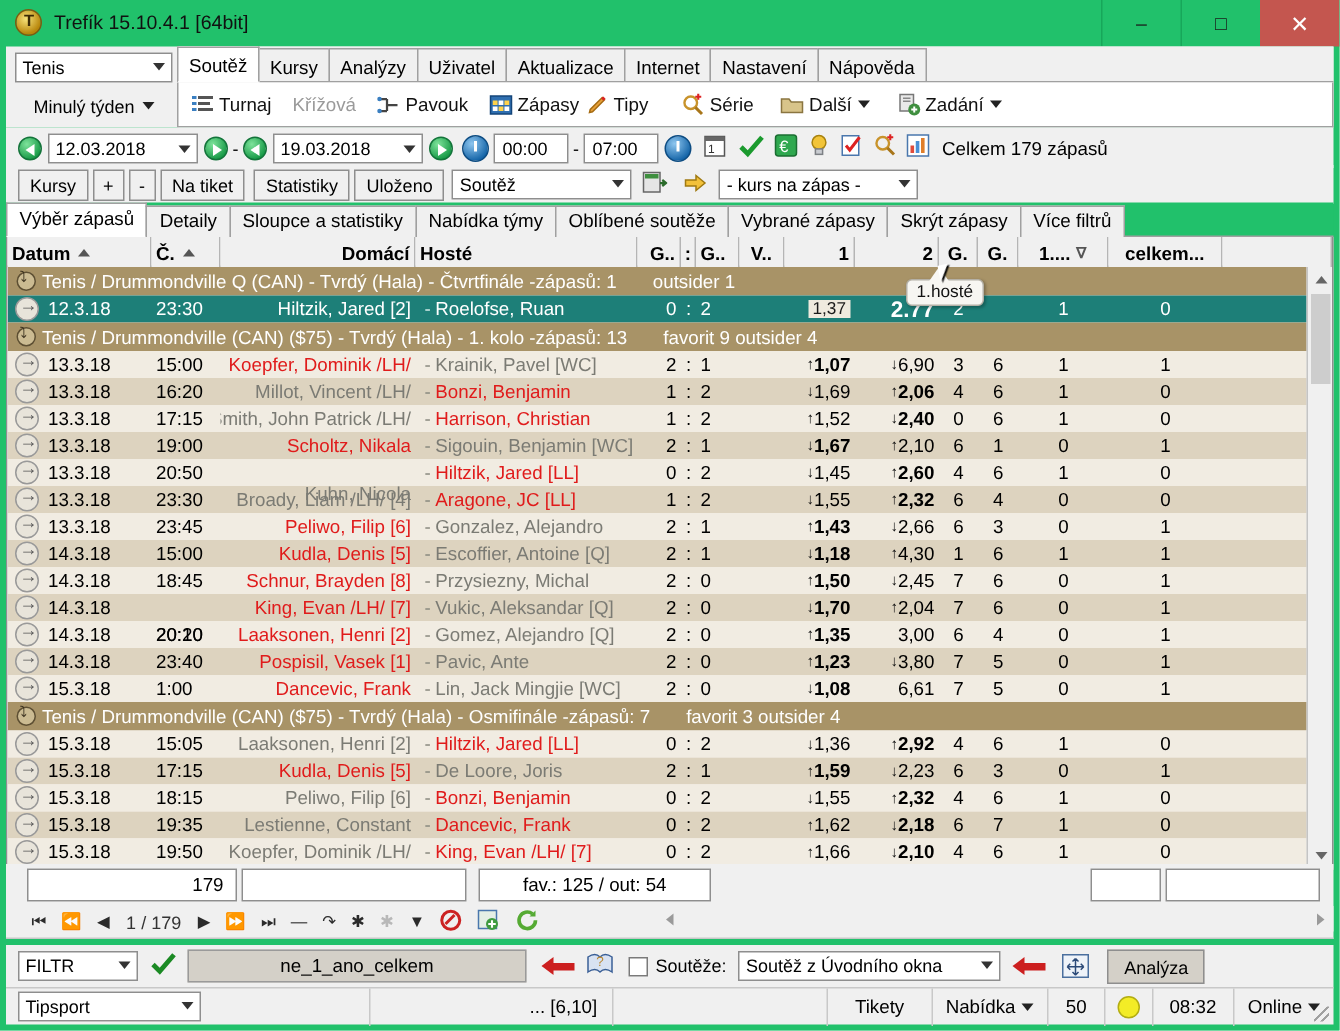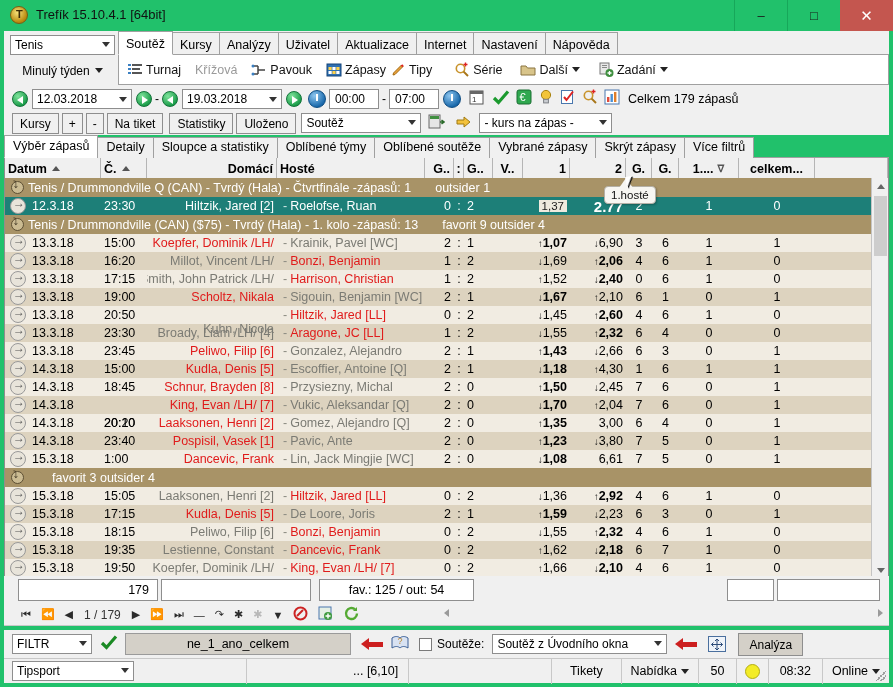--- a/index.html
+++ b/index.html
@@ -427,21 +427,21 @@
     <div class="combo" style="width:133px">
       <span>- kurs na zápas -</span>
       <span class="carat"></span>
     </div>
   </div>
 
   <div class="tabrow">
     <div class="ttab active"><span>Výběr zápasů</span></div>
     <div class="ttab"><span>Detaily</span></div>
     <div class="ttab"><span>Sloupce a statistiky</span></div>
-    <div class="ttab"><span>Oblíbené týmy</span></div>
+    <div class="ttab"><span>Nabídka týmy</span></div>
     <div class="ttab"><span>Oblíbené soutěže</span></div>
     <div class="ttab"><span>Vybrané zápasy</span></div>
     <div class="ttab"><span>Skrýt zápasy</span></div>
     <div class="ttab"><span>Více filtrů</span></div>
     <div class="tab-filler"></div>
   </div>
 
   <div class="gridwrap">
     <div class="gridhdr" id="grid-header">
         <div class="gh " style="width: 96px; flex: 0 0 96px;">
@@ -927,20 +927,21 @@
             <span>6,61</span>
           </div>
           <div class="cell ct" style="flex: 0 0 26px;">7</div>
           <div class="cell ct" style="flex: 0 0 27px;">5</div>
           <div class="cell ct" style="flex: 0 0 60px;">0</div>
           <div class="cell ct" style="flex: 0 0 76px;">1</div>
           <div class="cell" style="flex: 1 1 auto;"></div>
         </div>
         <div class="grp">
           <span class="gicon"></span>
+          <span class="grp-txt">Tenis / Drummondville (CAN)  ($75) - Tvrdý (Hala) - Osmifinále -zápasů: 7</span>
           <span class="grp-txt" style="margin-left: 24px;">favorit 3  outsider 4</span>
         </div>
         <div class="grow rowA">
           <div class="cell" style="flex: 0 0 96px; padding: 0px;">
             <span class="rowico"></span>
             <span style="margin-left: 6px;">15.3.18</span>
           </div>
           <div class="cell" style="flex: 0 0 46px;">15:05</div>
           <div class="cell rt" style="flex: 0 0 130px;">
             <span class="nm-gray">Laaksonen, Henri [2]</span>

